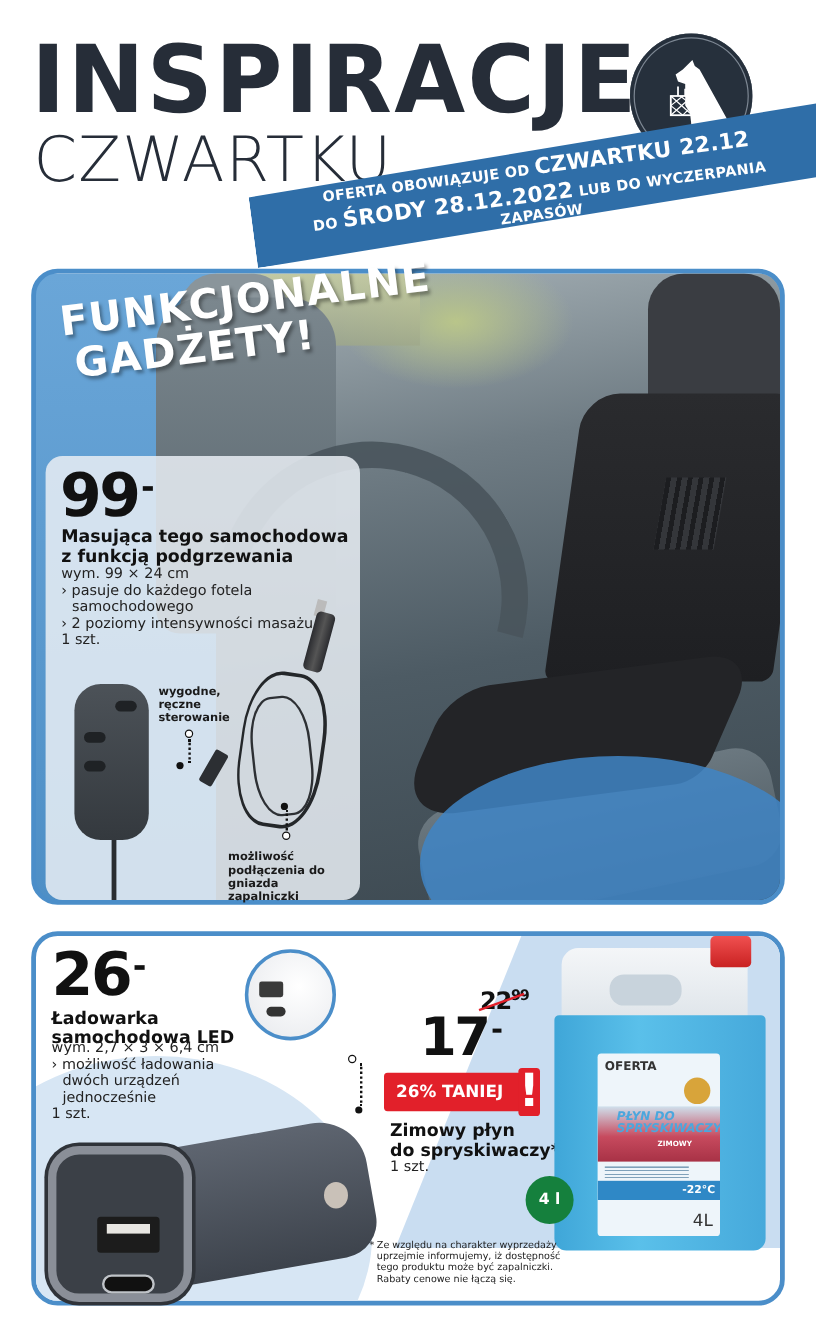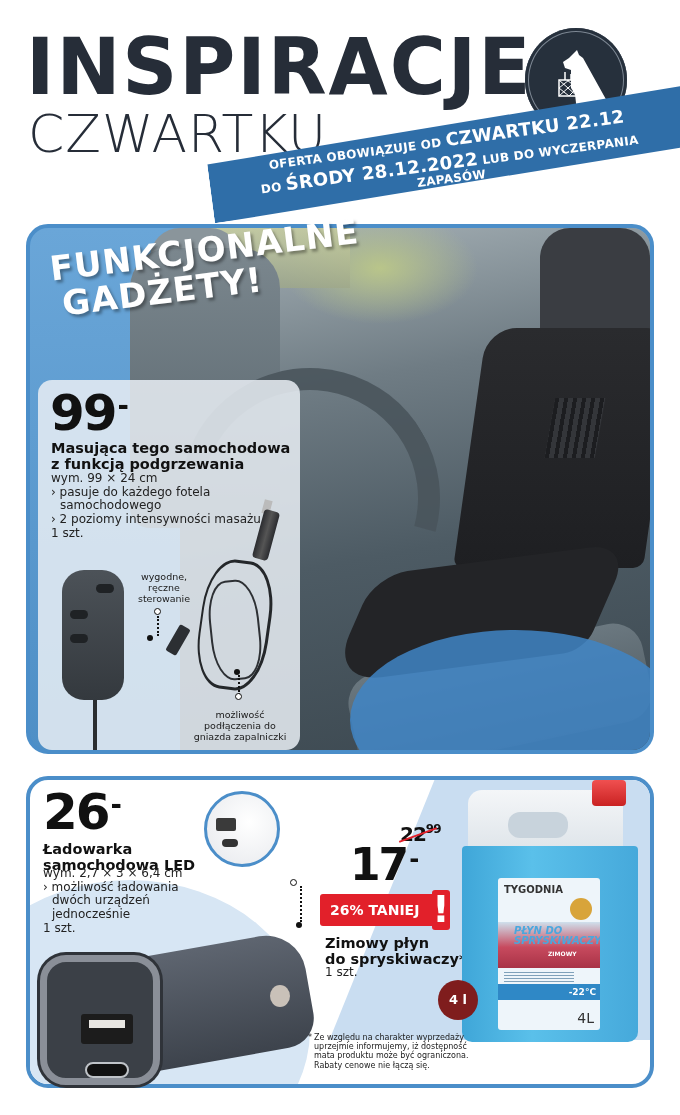--- a/index.html
+++ b/index.html
@@ -117,21 +117,21 @@
     background: linear-gradient(90deg, #2b2c30, #555, #2b2c30); transform: rotate(15deg); }
   .plug-tip { position: absolute; left: 263px; top: 500px; width: 8px; height: 14px; background: #bbb; transform: rotate(15deg); }
   .cable-coil {
     position: absolute; left: 200px; top: 560px; width: 70px; height: 130px; border-radius: 40%;
     border: 3px solid #24272a; border-left-width: 2px; transform: rotate(8deg);
   }
   .cable-coil2 { position: absolute; left: 210px; top: 580px; width: 50px; height: 100px; border-radius: 40%;
     border: 2px solid #2d3034; transform: rotate(-6deg); }
   .dc-plug { position: absolute; left: 172px; top: 625px; width: 12px; height: 30px; background: #2c2f33;
     transform: rotate(30deg); border-radius: 2px; }
-  .annot { position: absolute; font-size: 9.5px; text-align: center; color: #1a1a1a; line-height: 1.15; }
+  .annot { position: absolute; font-size: 9.5px; color: #1a1a1a; line-height: 1.15; font-weight: bold; }
   .dot-filled { position: absolute; width: 6px; height: 6px; border-radius: 50%; background: #111; }
   .dot-open { position: absolute; width: 7px; height: 7px; border-radius: 50%; border: 1.5px solid #111; background: #fff; }
   .dotted { position: absolute; border-left: 2px dotted #111; }
 
   
   .panel2 {
     position: absolute; left: 26px; top: 776px; width: 628px; height: 312px;
     border-radius: 22px; border: 4px solid #4b8ec9; overflow: hidden; background: #ffffff;
   }
   .p2-bg-left { position: absolute; left: -80px; top: 100px; width: 360px; height: 300px; border-radius: 50%;
@@ -165,21 +165,21 @@
   .discount {
     position: absolute; left: 320px; top: 894px; width: 120px; height: 32px; background: #e2202a;
     border-radius: 3px; color: #fff; font-weight: 900; font-size: 14px; line-height: 32px; padding-left: 10px;
   }
   .excl { position: absolute; left: 432px; top: 890px; width: 18px; height: 40px; color: #fff; background: #e2202a;
     font-weight: 900; font-size: 38px; line-height: 38px; text-align: center; border-radius: 3px; }
   .p3-name { left: 325px; top: 935px; width: 160px; }
   .p3-desc { left: 325px; top: 966px; }
 
   .volume-badge { position: absolute; left: 438px; top: 980px; width: 40px; height: 40px; border-radius: 50%;
-    background: #7f1d1d; color: #fff; font-weight: 900; font-size: 13px; text-align: center; line-height: 40px; }
+    background: #15803d; color: #fff; font-weight: 900; font-size: 13px; text-align: center; line-height: 40px; }
 
   .canister { position: absolute; left: 458px; top: 780px; width: 182px; height: 262px; }
   .canister .top { position: absolute; left: 10px; top: 10px; width: 155px; height: 60px; border-radius: 14px 14px 0 0;
     background: linear-gradient(180deg, #f4f6f8, #dfe5ea); }
   .canister .handle-hole { position: absolute; left: 40px; top: 22px; width: 60px; height: 26px; border-radius: 12px; background: #c8d3dc; }
   .canister .cap { position: absolute; left: 134px; top: 0; width: 34px; height: 26px; border-radius: 4px;
     background: linear-gradient(180deg, #f05050, #c92222); }
   .canister .liquid { position: absolute; left: 4px; top: 66px; width: 176px; height: 196px;
     background: linear-gradient(90deg, #3fa6d8, #5ac0ea 40%, #46a9db); border-radius: 4px 4px 10px 10px; }
   .canister .label { position: absolute; left: 40px; top: 98px; width: 102px; height: 152px; background: #eef5fa;
@@ -317,28 +317,28 @@
 </div>
 <div class="prod-desc p3-desc">1 szt.</div>
 
 <div class="canister">
   <div class="top">
       <div class="handle-hole"></div>
     </div>
   <div class="cap"></div>
   <div class="liquid"></div>
   <div class="label">
-    <div class="brand">TYGODNIA</div>
+    <div class="brand">OFERTA</div>
     <div class="sticker"></div>
     <div class="car"></div>
     <div class="lname">PŁYN DO SPRYSKIWACZY</div>
     <div class="lname2">ZIMOWY</div>
     <div class="lines"></div>
     <div class="band">-22°C</div>
     <div class="vol">4L</div>
   </div>
 </div>
 <div class="volume-badge">4 l</div>
 
 <div class="disclaimer">
   <span class="star">*</span>
-  <span>Ze względu na charakter wyprzedaży uprzejmie informujemy, iż dostępność mata produktu może być ograniczona. Rabaty cenowe nie łączą się.</span>
+  <span>Ze względu na charakter wyprzedaży uprzejmie informujemy, iż dostępność tego produktu może być zapalniczki. Rabaty cenowe nie łączą się.</span>
 </div>
 
 </body></html>

